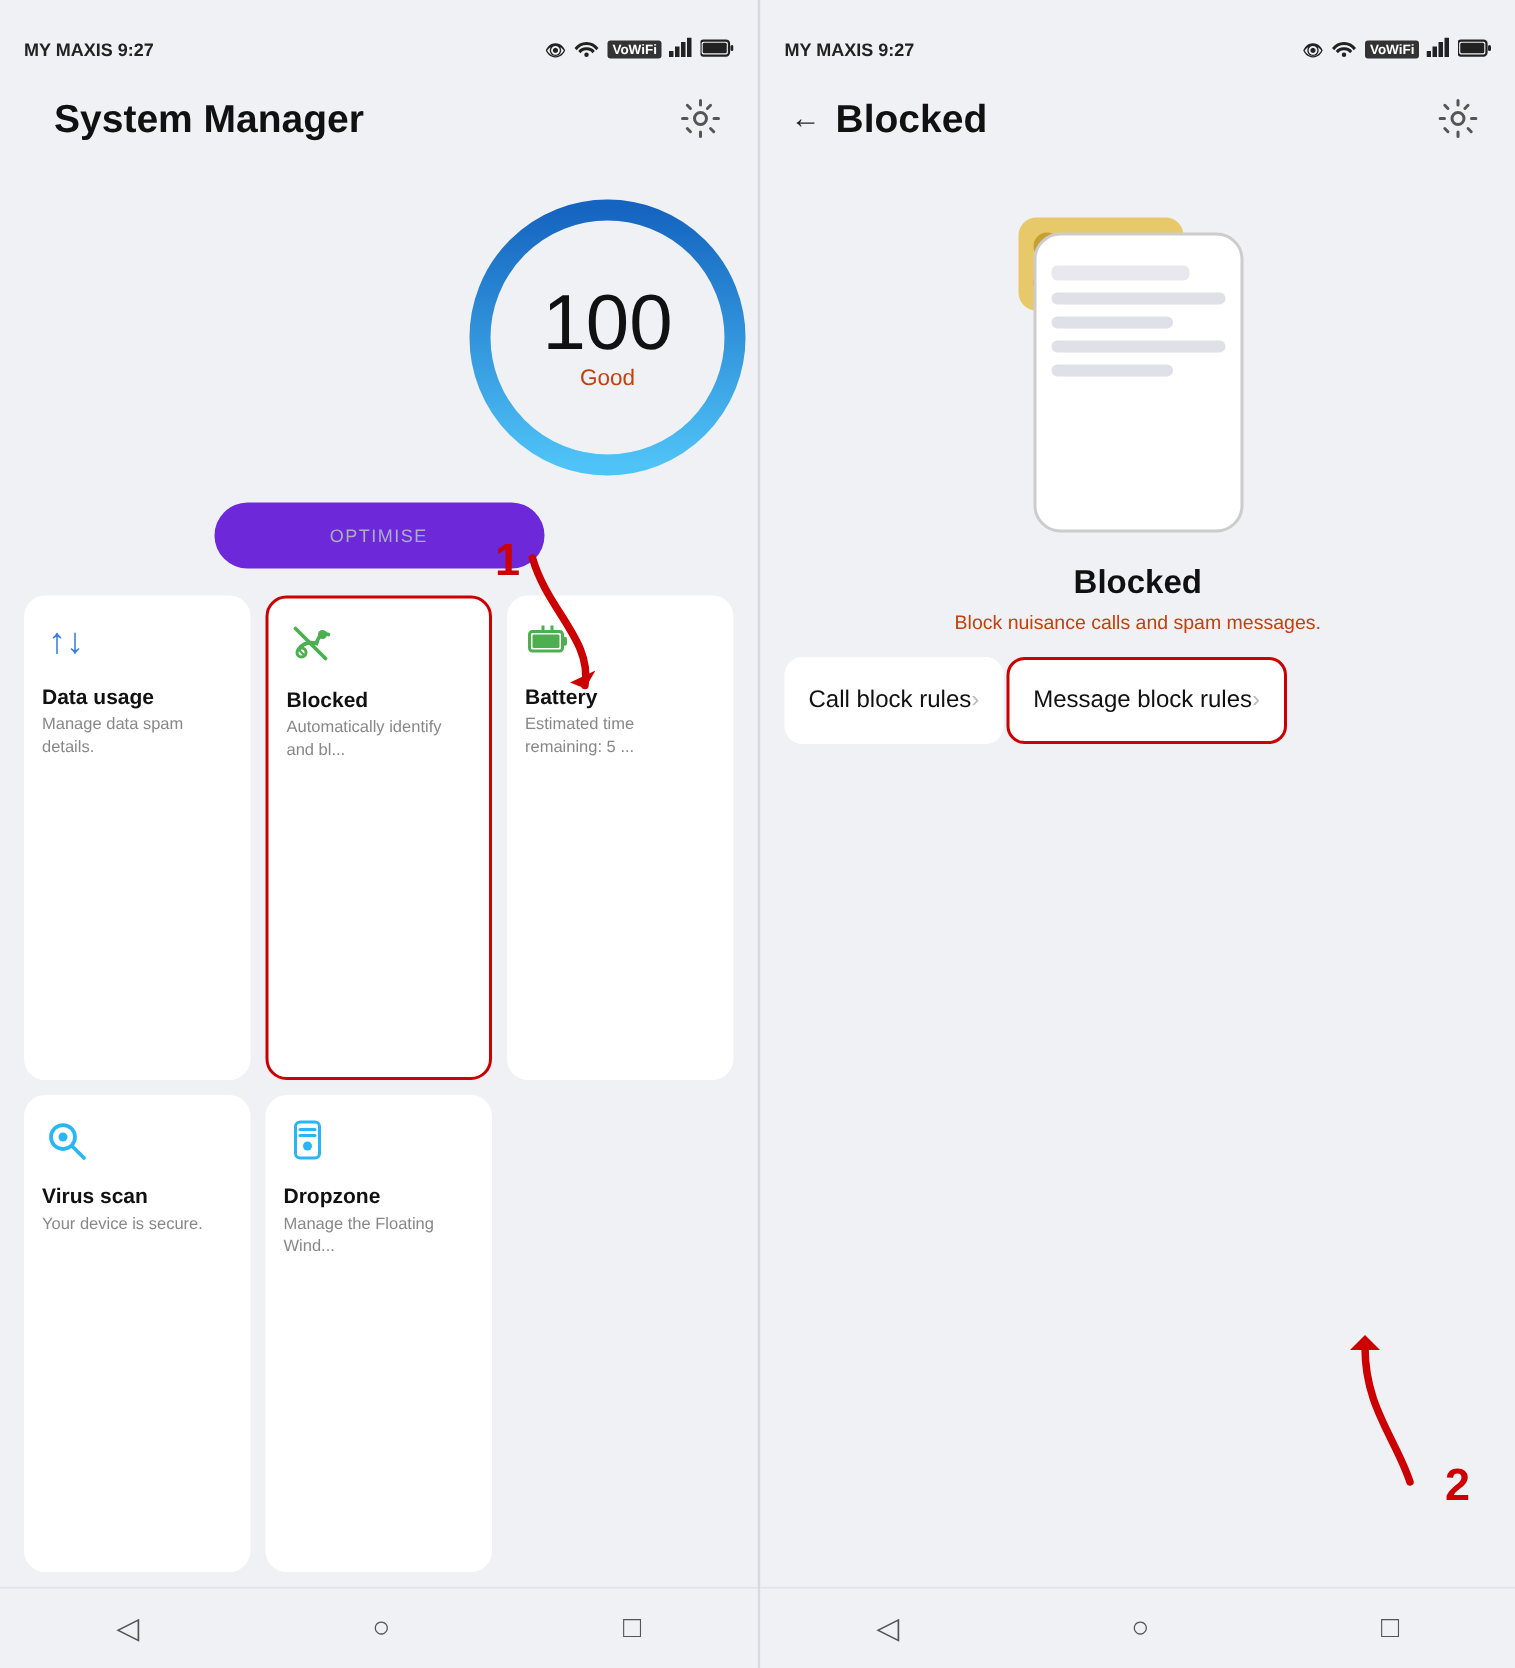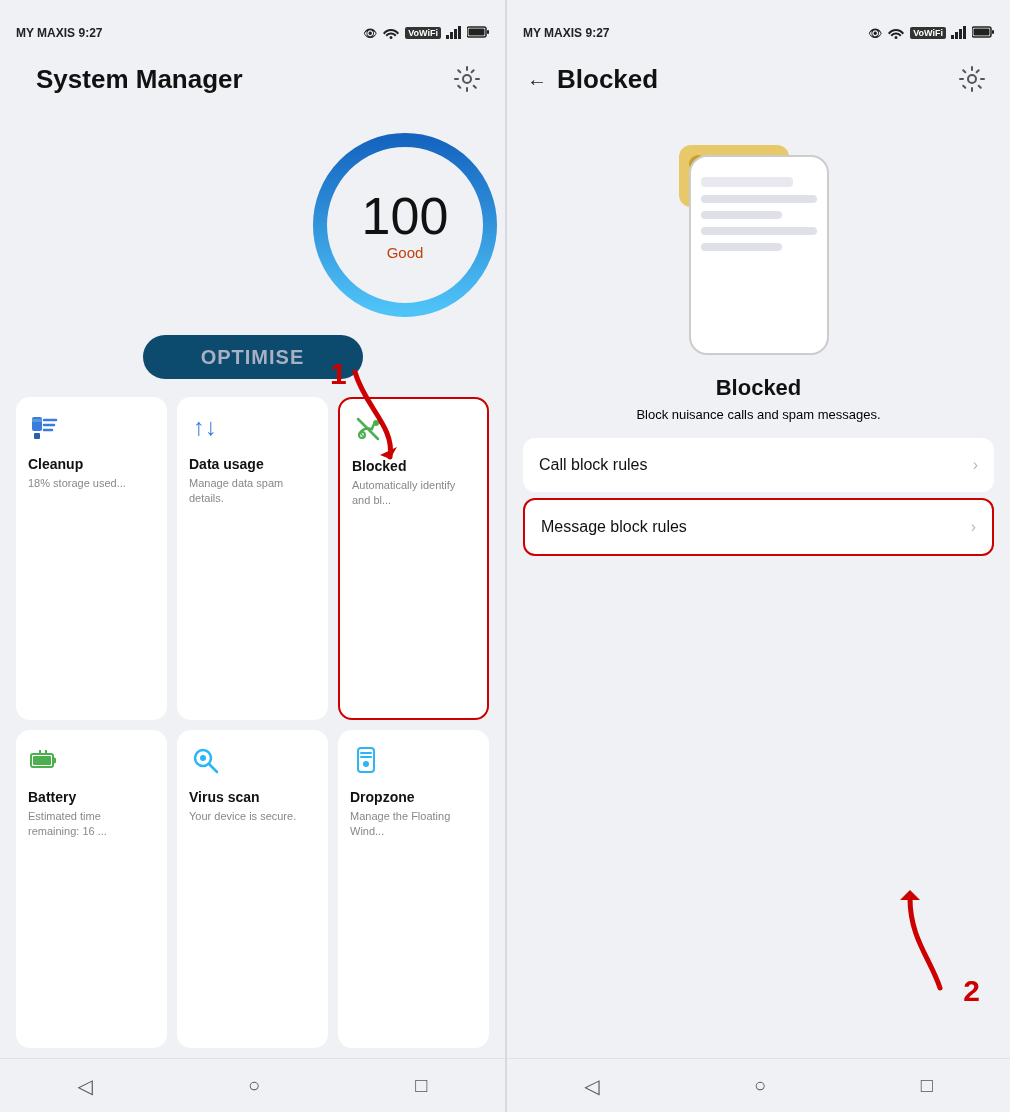--- a/index.html
+++ b/index.html
@@ -119,25 +119,25 @@
       font-size: 15px;
       color: #c2410c;
       margin-top: 2px;
     }
 
     .optimise-btn {
       display: block;
       margin: 0 auto 8px;
       width: 220px;
       height: 44px;
-      background: #0c4a6e;
+      background: #6d28d9;
       border: none;
       border-radius: 22px;
-      font-size: 20px;
-      font-weight: 700;
+      font-size: 12px;
+      font-weight: 400;
       letter-spacing: 1px;
       color: #aab0c4;
       cursor: pointer;
     }
 
     
     .tiles-grid {
       display: grid;
       grid-template-columns: repeat(3, 1fr);
       gap: 10px;
@@ -324,28 +324,28 @@
 
     .hero-title {
       font-size: 22px;
       font-weight: 700;
       color: #111;
       margin-bottom: 6px;
     }
 
     .hero-desc {
       font-size: 13px;
-      color: #000000;
+      color: #c2410c;
     }
 
     
     .rules-list {
       padding: 0 16px;
       display: flex;
-      flex-direction: column;
+      flex-direction: row;
       gap: 2px;
     }
 
     .rule-item {
       background: #fff;
       border-radius: 12px;
       padding: 18px 16px;
       display: flex;
       justify-content: space-between;
       align-items: center;
@@ -437,34 +437,20 @@
       <span style="font-size:30px; font-weight:900; color:#cc0000;">1</span>
     </div>
     <svg style="position:absolute; top:-20px; left:335px; z-index:19; pointer-events:none;" width="90" height="100" viewBox="0 0 90 100">
       <path d="M20 5 C30 40, 60 60, 55 90" stroke="#cc0000" stroke-width="5" fill="none" stroke-linecap="round"></path>
       <polygon points="45,88 55,92 62,80" fill="#cc0000"></polygon>
     </svg>
   </div>
 
   <div class="tiles-grid">
 
-    <div class="tile">
-      <div class="tile-icon">
-        <svg width="32" height="32" viewBox="0 0 32 32">
-            <rect x="4" y="6" width="10" height="14" rx="2" fill="#3a7bdc"></rect>
-            <rect x="4" y="8" width="10" height="3" fill="#5b9bd5"></rect>
-            <rect x="6" y="22" width="6" height="6" rx="1" fill="#2960b0"></rect>
-            <line x1="16" y1="9" x2="28" y2="9" stroke="#3a7bdc" stroke-width="2.5" stroke-linecap="round"></line>
-            <line x1="16" y1="14" x2="26" y2="14" stroke="#3a7bdc" stroke-width="2.5" stroke-linecap="round"></line>
-            <line x1="16" y1="19" x2="24" y2="19" stroke="#3a7bdc" stroke-width="2.5" stroke-linecap="round"></line>
-          </svg>
-      </div>
-      <div class="tile-title">Cleanup</div>
-      <div class="tile-desc">18% storage used...</div>
-    </div>
 
     <div class="tile">
       <div class="tile-icon">
         <svg width="32" height="32" viewBox="0 0 32 32">
             <text x="4" y="24" font-size="24" fill="#3a7bdc">↑↓</text>
           </svg>
       </div>
       <div class="tile-title">Data usage</div>
       <div class="tile-desc">Manage data spam details.</div>
     </div>
@@ -487,21 +473,21 @@
       <div class="tile-icon">
         <svg width="32" height="32" viewBox="0 0 32 32">
             <rect x="3" y="10" width="22" height="13" rx="2" fill="none" stroke="#4caf50" stroke-width="2"></rect>
             <rect x="5" y="12" width="18" height="9" rx="1" fill="#4caf50"></rect>
             <rect x="25" y="13.5" width="3" height="6" rx="1.5" fill="#4caf50"></rect>
             <line x1="12" y1="6" x2="12" y2="10" stroke="#4caf50" stroke-width="2"></line>
             <line x1="18" y1="6" x2="18" y2="10" stroke="#4caf50" stroke-width="2"></line>
           </svg>
       </div>
       <div class="tile-title">Battery</div>
-      <div class="tile-desc">Estimated time remaining: 16 ...</div>
+      <div class="tile-desc">Estimated time remaining: 5 ...</div>
     </div>
 
     <div class="tile">
       <div class="tile-icon">
         <svg width="32" height="32" viewBox="0 0 32 32">
             <circle cx="14" cy="14" r="8" fill="none" stroke="#29b6f6" stroke-width="2.5"></circle>
             <line x1="20" y1="20" x2="28" y2="28" stroke="#29b6f6" stroke-width="2.5" stroke-linecap="round"></line>
             <circle cx="14" cy="14" r="3" fill="#29b6f6"></circle>
           </svg>
       </div>

